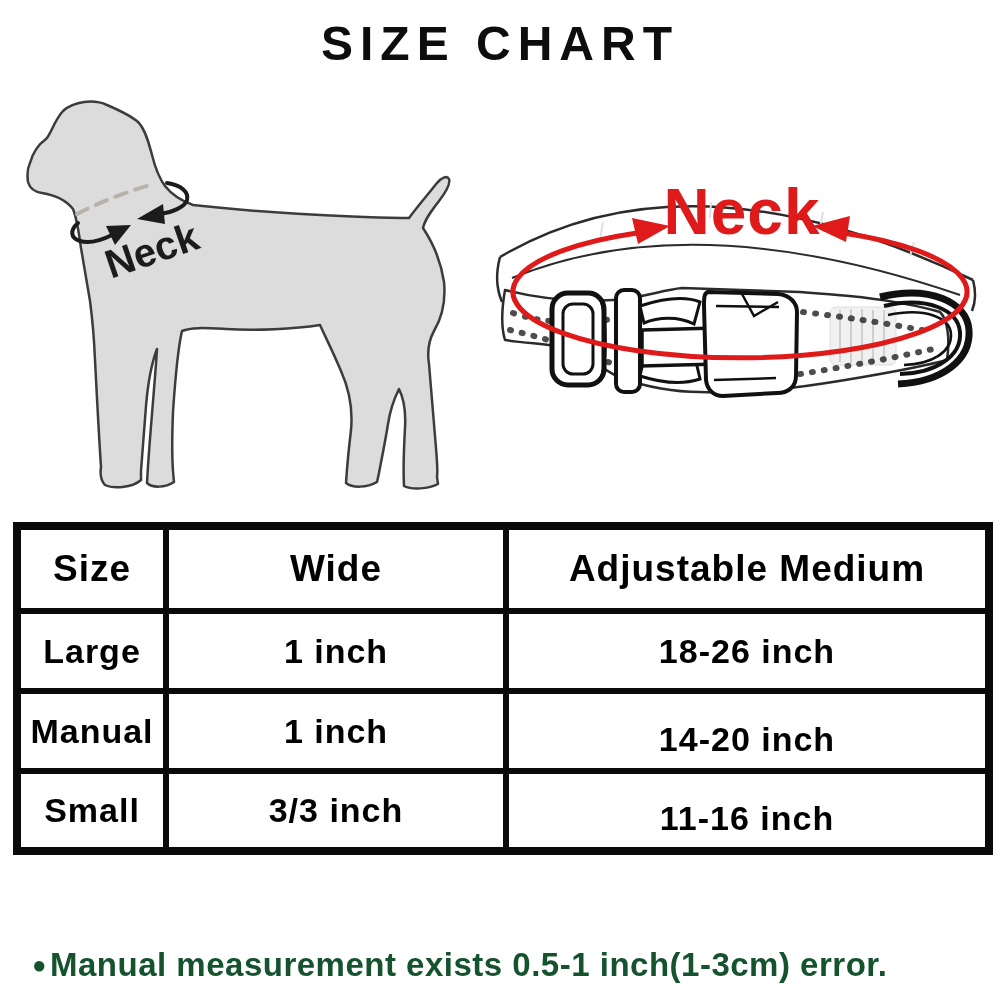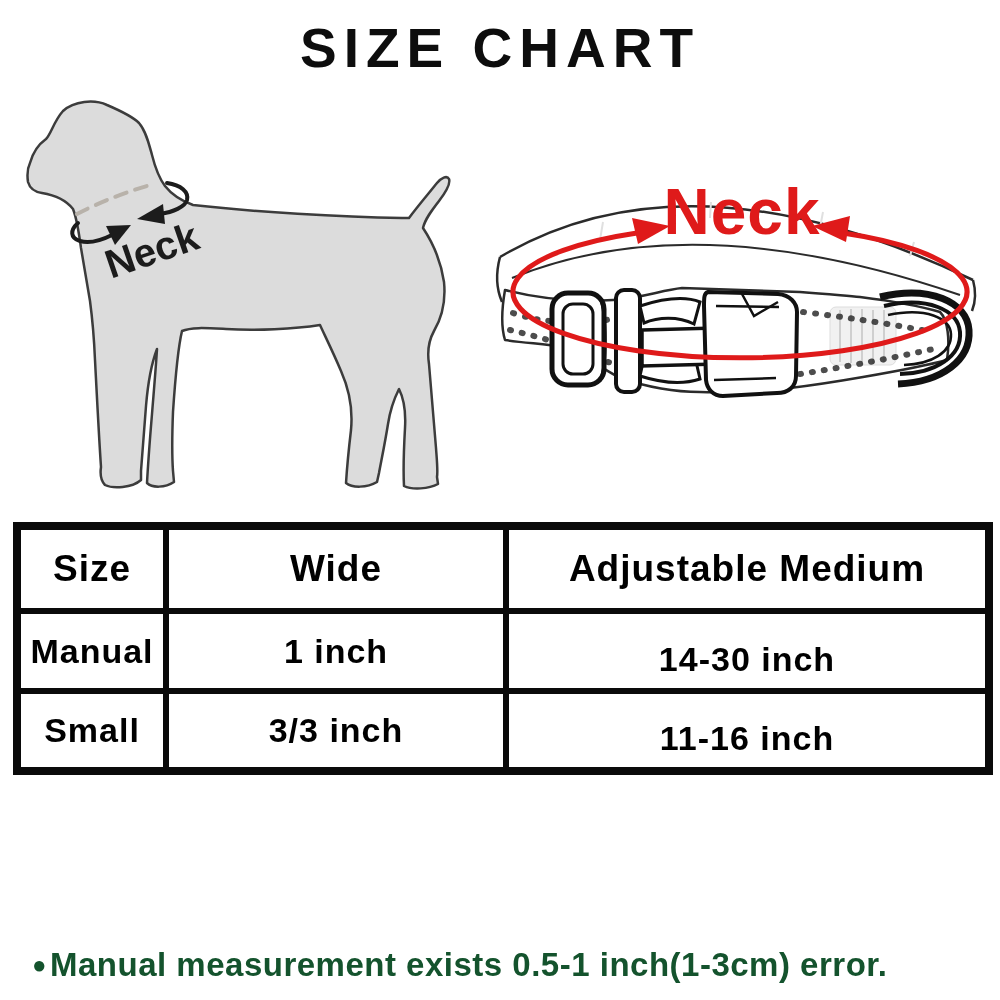--- a/index.html
+++ b/index.html
@@ -2,21 +2,21 @@
 <html><head>
 <meta charset="utf-8">
 <style>
   html,body{margin:0;padding:0;background:#ffffff;}
   .page{
     position:relative;width:1000px;height:1000px;background:#ffffff;
     font-family:"Liberation Sans", sans-serif;overflow:hidden;
   }
   .title{
     position:absolute;left:0;top:16px;width:1000px;margin:0;
-    text-align:center;font-size:55px;font-weight:bold;color:#0d0d0d;
+    text-align:center;font-size:48px;font-weight:bold;color:#0d0d0d;
     letter-spacing:7px;
   }
   .dog-svg{position:absolute;left:0;top:90px;}
   .collar-svg{position:absolute;left:480px;top:160px;}
   .size-table{
     position:absolute;left:13px;top:522px;width:972px;
     border-collapse:collapse;table-layout:fixed;
     border:8px solid #0a0a0a;
   }
   .size-table th,.size-table td{
@@ -135,23 +135,28 @@
     </colgroup>
     <thead>
       <tr>
         <th>Size</th>
         <th>Wide</th>
         <th>Adjustable Medium</th>
       </tr>
     </thead>
     <tbody>
       <tr>
+        <td>Large</td>
+        <td>1 inch</td>
+        <td><span class="cellspan">18-26 inch</span></td>
+      </tr>
+      <tr>
         <td>Manual</td>
         <td>1 inch</td>
-        <td><span class="cellspan shift-a">14-30 inch</span></td>
+        <td><span class="cellspan shift-a">14-20 inch</span></td>
       </tr>
       <tr>
         <td>Small</td>
         <td>3/3 inch</td>
         <td><span class="cellspan shift-a">11-16 inch</span></td>
       </tr>
     </tbody>
   </table>
 
   <p class="note"><span class="bullet">●</span><span>Manual measurement exists 0.5-1 inch(1-3cm) error.</span></p>

